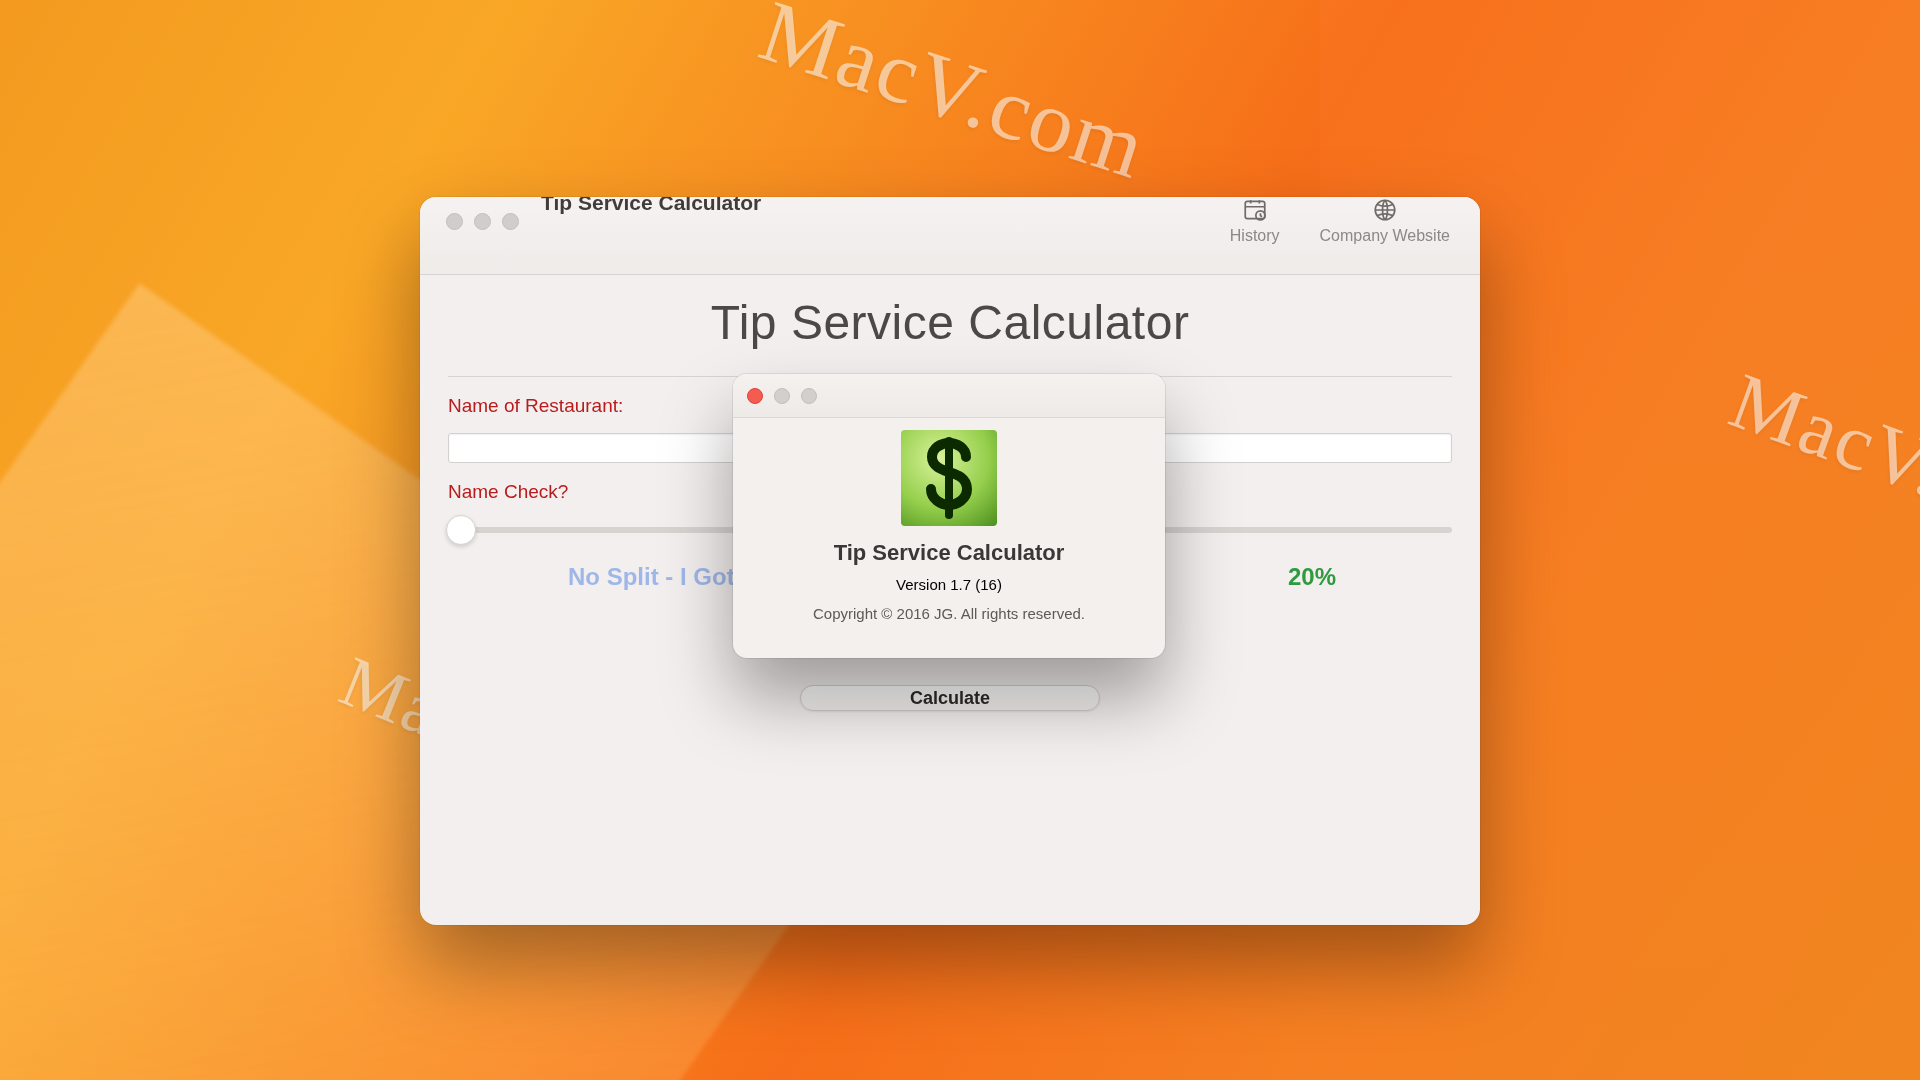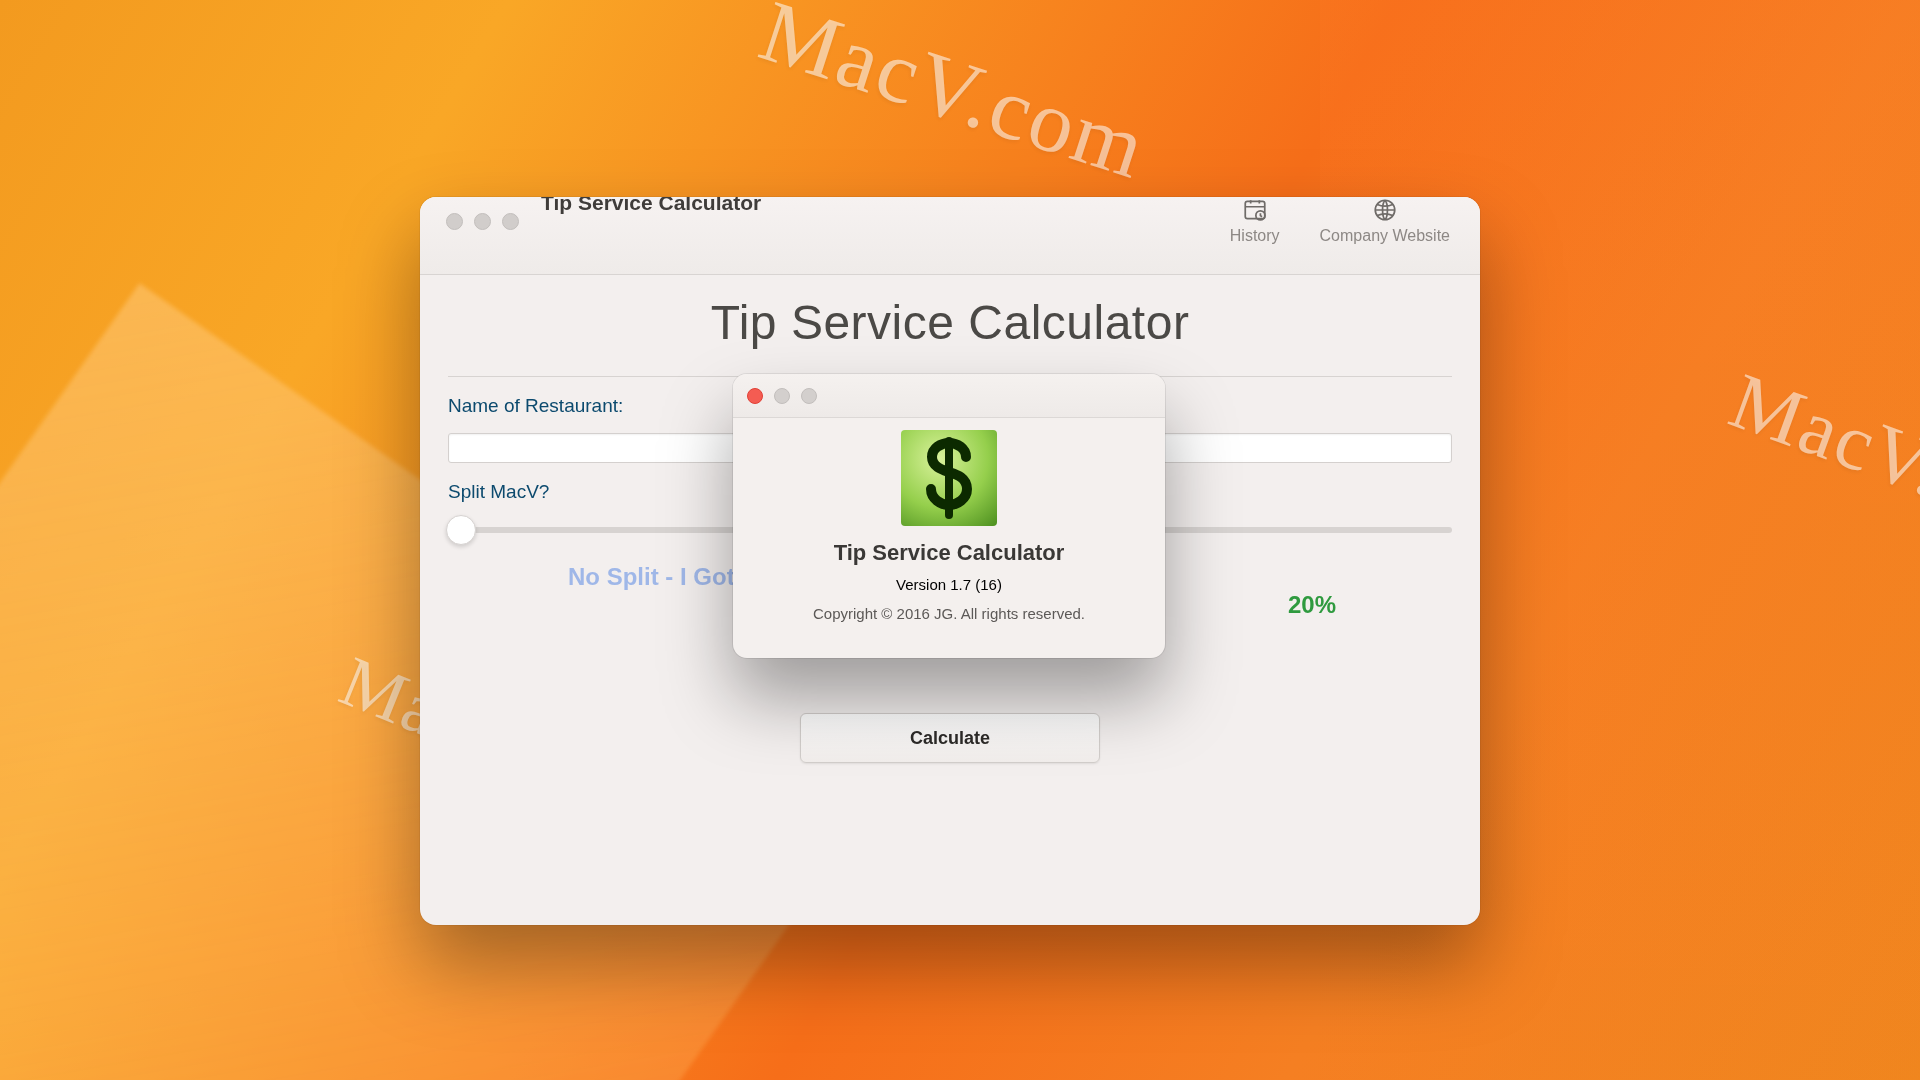--- a/index.html
+++ b/index.html
@@ -114,21 +114,21 @@
   color: #4b4946;
   letter-spacing: 0.5px;
 }
 hr.sep {
   border: none;
   border-top: 1px solid #d7d3d1;
   margin: 26px 0 18px 0;
 }
 .field-label {
   font-size: 19px;
-  color: #0c4a6e;
+  color: #b91c1c;
   margin-bottom: 16px;
 }
 .text-input {
   width: 100%;
   height: 30px;
   background: #ffffff;
   border: 1px solid #d4d0ce;
   border-radius: 3px;
   box-shadow: inset 0 1px 2px rgba(0,0,0,0.06);
   padding: 0 6px;
@@ -153,32 +153,31 @@
   background: #ffffff;
   border: 1px solid #d7d3d1;
   border-radius: 50%;
   box-shadow: 0 2px 4px rgba(0,0,0,0.15);
 }
 .value-row {
   display: flex;
   margin-top: 30px;
   font-size: 24px;
   font-weight: 600;
-  flex-direction: column;
 }
 .val-left { color: #9fb7e8; margin-left: 120px;}
 .val-right { color: #2f9a3f; margin-left: auto; margin-right: 116px;}
 .calc-btn {
   display: block;
   width: 300px;
   margin: 94px auto 0 auto;
-  height: 50px;
+  height: 26px;
   background: linear-gradient(#ffffff,#f2eeec);
   border: 1px solid #d2cecb;
-  border-radius: 6px;
+  border-radius: 16px;
   font-size: 18px;
   font-weight: 600;
   color: #2d2b29;
   box-shadow: 0 1px 2px rgba(0,0,0,0.08);
 }
 
 
 .about {
   position: absolute;
   left: 733px; top: 374px;
@@ -272,21 +271,21 @@
         </div>
       </div>
     </div>
   </div>
 
   <div class="content">
     <div class="page-title">Tip Service Calculator</div>
     <hr class="sep">
     <div class="field-label">Name of Restaurant:</div>
     <input class="text-input" value="" style="">
-    <div class="field-label" style="margin-top:18px">Split MacV?</div>
+    <div class="field-label" style="margin-top:18px">Name Check?</div>
     <div class="slider-wrap">
       <div class="slider-track">
         <div class="slider-thumb"></div>
       </div>
     </div>
     <div class="value-row">
       <span class="val-left">No Split - I Got</span>
       <span class="val-right">20%</span>
     </div>
     <button class="calc-btn">Calculate</button>

